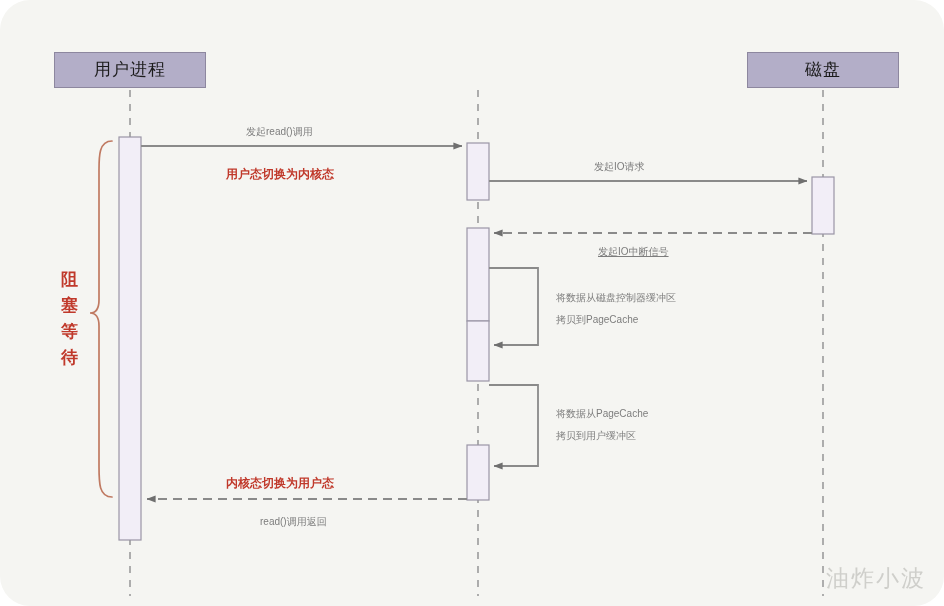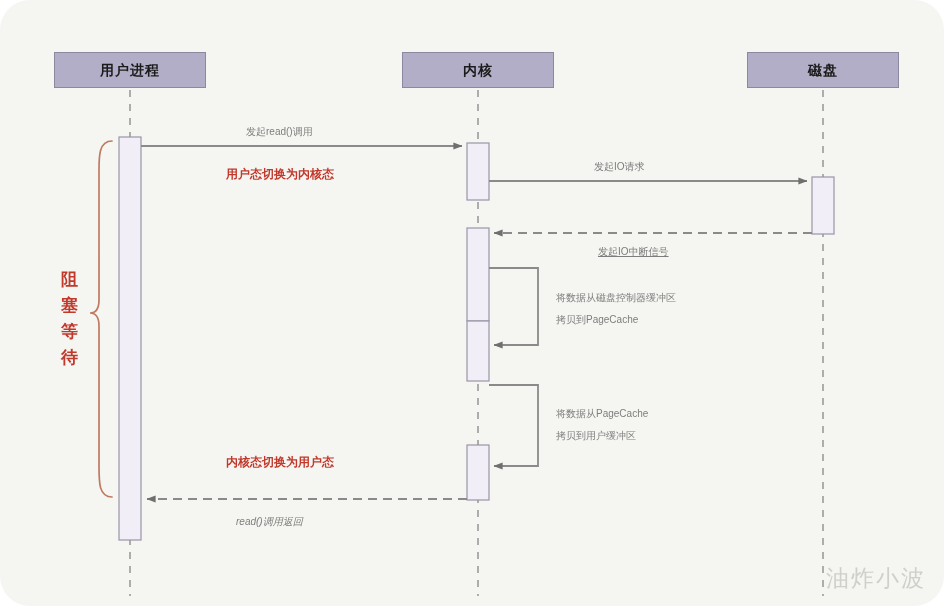--- a/index.html
+++ b/index.html
@@ -25,22 +25,22 @@
     position: absolute;
     left: 0;
     top: 0;
   }
   .lifeline-header {
     position: absolute;
     box-sizing: border-box;
     background: #b3aec8;
     border: 1px solid #8d879f;
     color: #1b1b1b;
-    font-size: 14px;
-    font-weight: bold;
+    font-size: 17px;
+    font-weight: normal;
     letter-spacing: 1px;
     text-align: center;
     line-height: 34px;
     height: 36px;
   }
   .msg-label {
     position: absolute;
     color: #7d7d7d;
     font-size: 10px;
     white-space: nowrap;
@@ -118,40 +118,39 @@
 
       <line x1="467" y1="499" x2="147" y2="499" stroke="#8a8a8a" stroke-width="1.8" stroke-dasharray="9 6" marker-end="url(#arrow-dash)"></line>
     </g>
 
     <g>
       <path d="M112,141 C99,141 99,156 99,170 L99,300 C99,310 95,313 90,313 C95,313 99,316 99,326 L99,466 C99,483 99,497 112,497" fill="none" stroke="#c07a62" stroke-width="1.7" stroke-linecap="round"></path>
     </g>
   </svg>
 
   <div class="lifeline-header" style="left:54px; top:52px; width:152px;">用户进程</div>
-  <div class="lifeline-header" style="left:402px; top:52px; width:152px;">内核</div>
   <div class="lifeline-header" style="left:747px; top:52px; width:152px;">磁盘</div>
 
   <div class="msg-label" style="left:246px; top:122px;">发起read()调用</div>
 
   <div class="msg-label state" style="left:226px; top:165px;">用户态切换为内核态</div>
 
   <div class="msg-label" style="left:594px; top:157px;">发起IO请求</div>
 
   <div class="msg-label" style="left:598px; top:242px;text-decoration:underline;">发起IO中断信号</div>
 
   <div class="msg-label multiline" style="left:556px; top:287px;">将数据从磁盘控制器缓冲区
 拷贝到PageCache</div>
 
   <div class="msg-label multiline" style="left:556px; top:403px;">将数据从PageCache
 拷贝到用户缓冲区</div>
 
-  <div class="msg-label state" style="left:226px; top:453px;">内核态切换为用户态</div>
+  <div class="msg-label state" style="left:226px; top:474px;">内核态切换为用户态</div>
 
-  <div class="msg-label" style="left:236px; top:512px;font-style:italic;">read()调用返回</div>
+  <div class="msg-label" style="left:260px; top:512px;">read()调用返回</div>
 
   <div class="block-label" style="left:59px; top:267px;">
     <div>阻</div>
     <div>塞</div>
     <div>等</div>
     <div>待</div>
   </div>
 
   <div class="watermark" style="left:826px; top:563px;">油炸小波</div>
 

